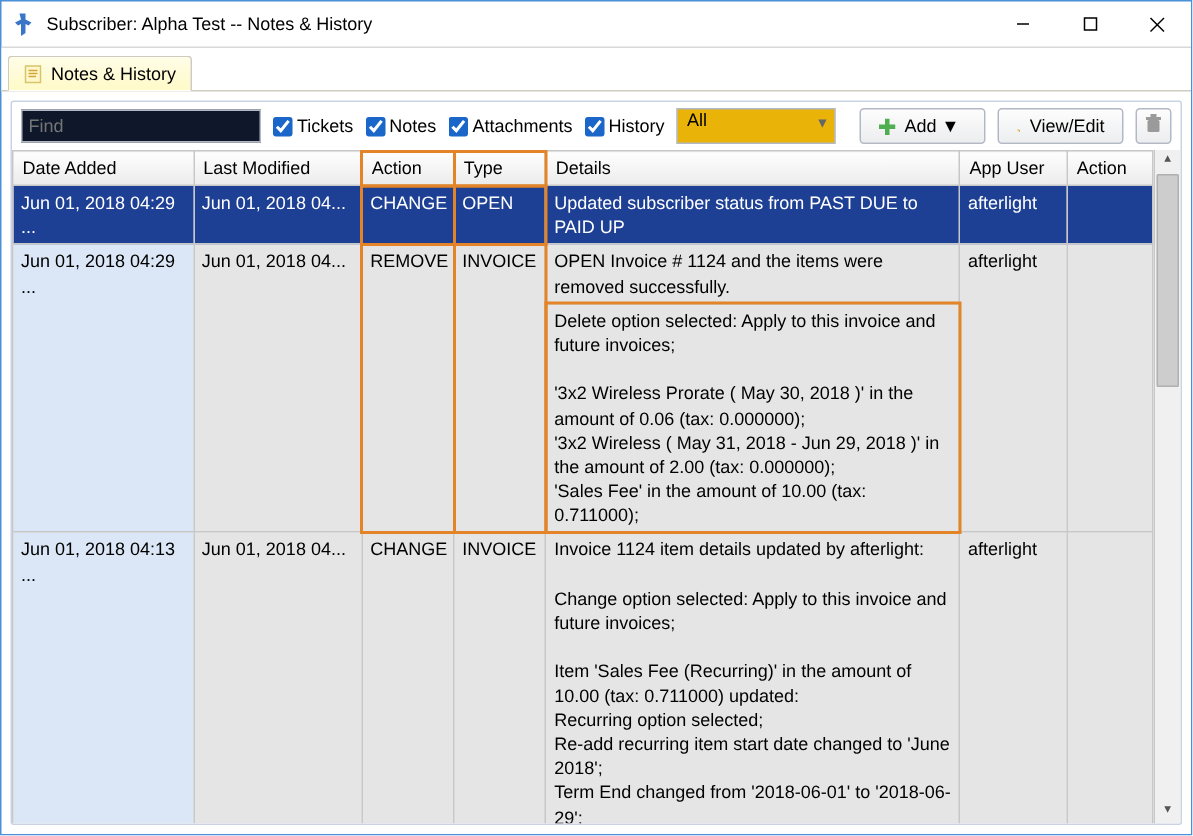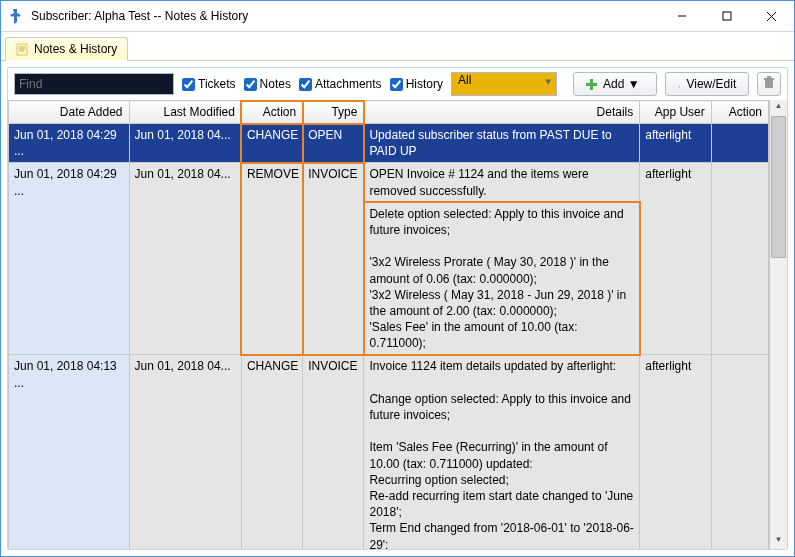--- a/index.html
+++ b/index.html
@@ -23,21 +23,21 @@
   .combo-wrap{position:relative;display:inline-block}
   .combo-wrap::after{content:"▾";position:absolute;right:6px;top:3px;color:#666;font-size:11px;pointer-events:none}
   .btn{height:24px;border:1px solid #b2b8c4;background:linear-gradient(#fdfdfd,#ecedef);border-radius:3px;padding:0 12px;display:inline-flex;align-items:center;gap:6px;font-size:12px}
   .btn.wide{min-width:84px;justify-content:flex-start}
   .btn.icon-only{width:28px;padding:0;justify-content:center}
   .plus-ic{width:11px;height:11px}
   .edit-ic{width:14px;height:14px}
   .grid-wrap{flex:1;overflow:hidden;display:flex}
   table{border-collapse:collapse;width:100%;table-layout:fixed}
   .grid-body{flex:1;overflow:hidden}
-  th{background:linear-gradient(#fefefe,#ececec);border:1px solid #c7c7c7;font-weight:400;padding:4px 6px;font-size:12px;text-align:right;color:#000}
+  th{background:linear-gradient(#fefefe,#ececec);border:1px solid #c7c7c7;font-weight:400;padding:4px 6px;font-size:12px;text-align:left;color:#000}
   td{border:1px solid #c7c7c7;padding:3px 5px;vertical-align:top;font-size:12px;background:#e5e5e5;line-height:1.35}
   tr.selected td{background:#1d3f94;color:#fff}
   tr.selected td.date-col{background:#1d3f94;color:#fff}
   td.date-col{background:#dbe7f6}
   td.mod-col,td.act-col,td.type-col,td.det-col,td.user-col,td.priv-col{background:#e5e5e5}
   .hl-col{outline:2px solid #e28427;outline-offset:-1px}
   .hl-det{outline:2px solid #e28427;outline-offset:-1px}
   .vscroll{width:17px;background:#f0f0f0;border-left:1px solid #c7c7c7;position:relative}
   .vscroll .thumb{position:absolute;left:1px;right:1px;top:16px;height:140px;background:#cdcdcd;border:1px solid #b0b0b0;border-radius:1px}
   .vscroll .arr{position:absolute;left:0;right:0;height:15px;text-align:center;font-size:9px;color:#555}

